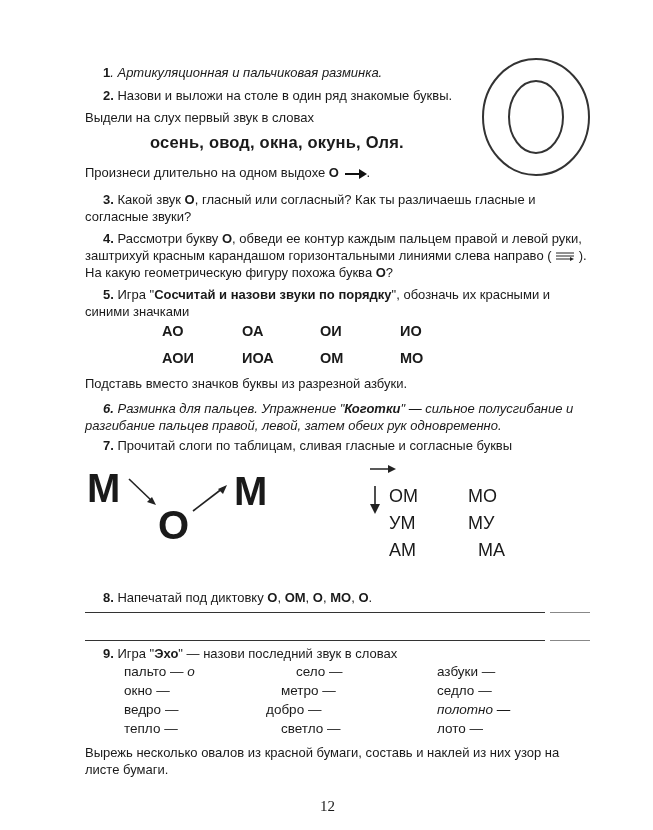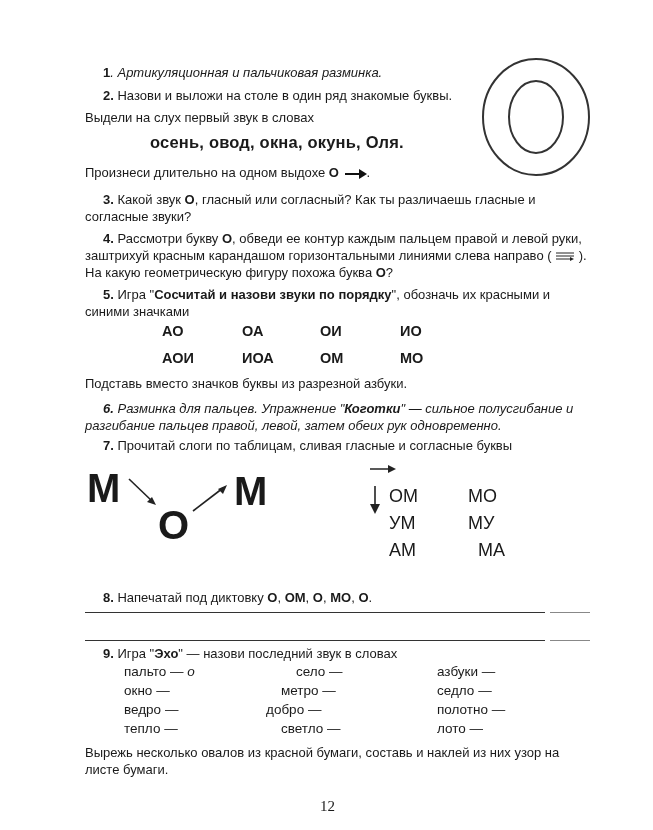--- a/index.html
+++ b/index.html
@@ -125,18 +125,18 @@
 <div class="echo" style="left:124px; top:702px;">ведро —</div>
 <div class="echo" style="left:124px; top:721px;">тепло —</div>
 
 <div class="echo" style="left:296px; top:664px;">село —</div>
 <div class="echo" style="left:281px; top:683px;">метро —</div>
 <div class="echo" style="left:266px; top:702px;">добро —</div>
 <div class="echo" style="left:281px; top:721px;">светло —</div>
 
 <div class="echo" style="left:437px; top:664px;">азбуки —</div>
 <div class="echo" style="left:437px; top:683px;">седло —</div>
-<div class="echo" style="left:437px; top:702px;">полотно —</div>
+<div class="echo" style="left:437px; top:702px;font-style:italic;">полотно —</div>
 <div class="echo" style="left:437px; top:721px;">лото —</div>
 
 <div class="p" style="top:744px;">Вырежь несколько овалов из красной бумаги, составь и наклей из них узор на листе бумаги.</div>
 
 <div class="pagenum">12</div>
 
 </body></html>

